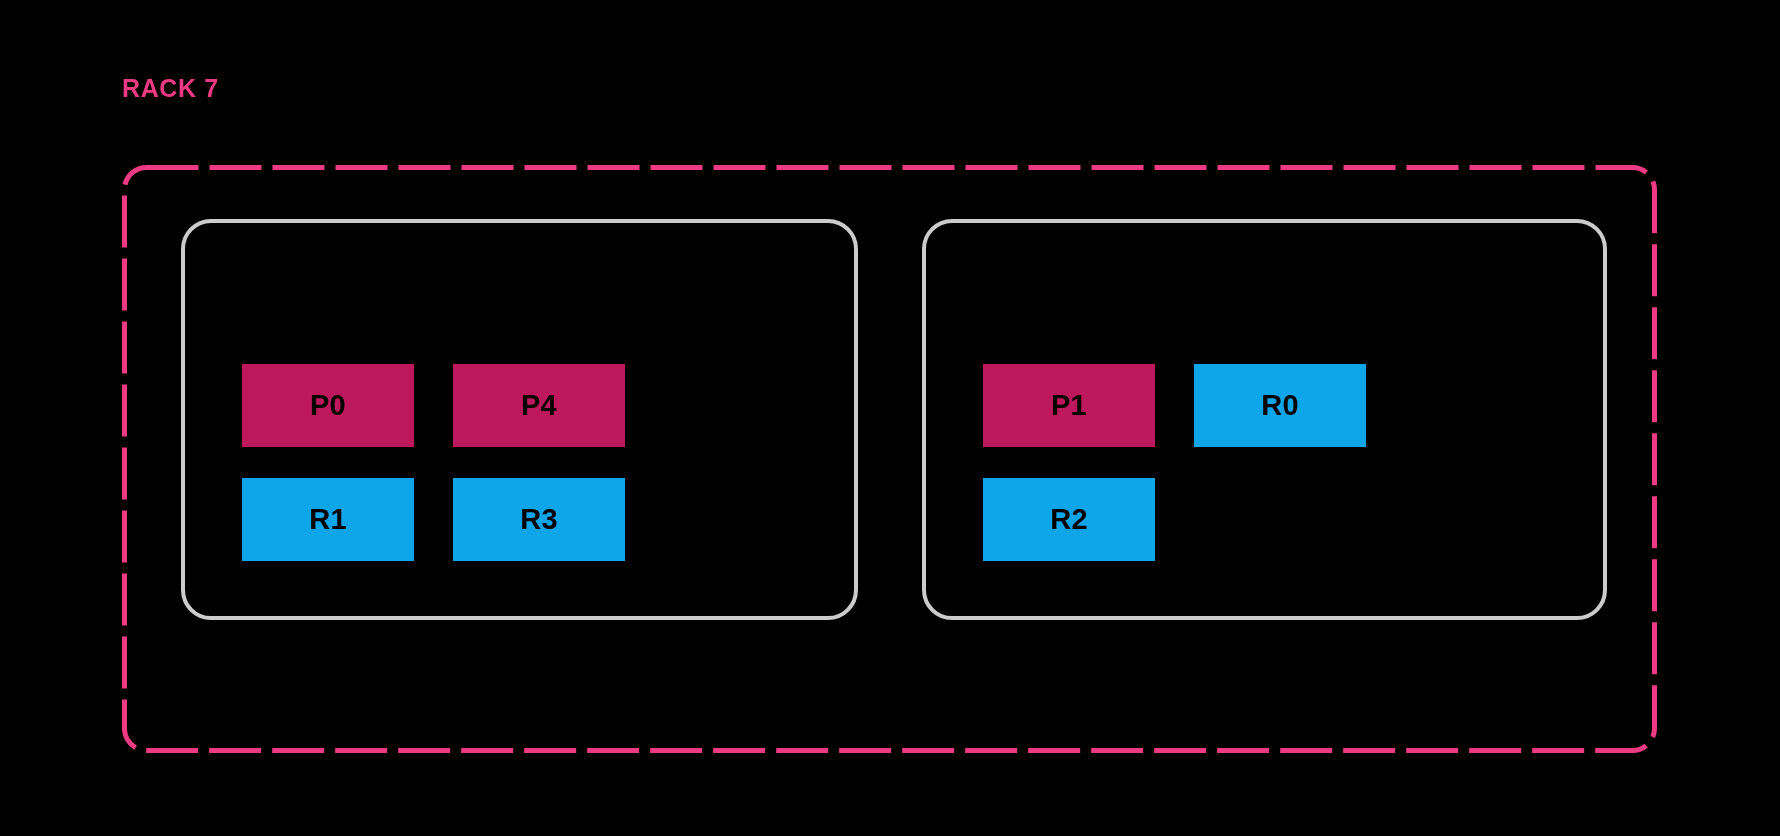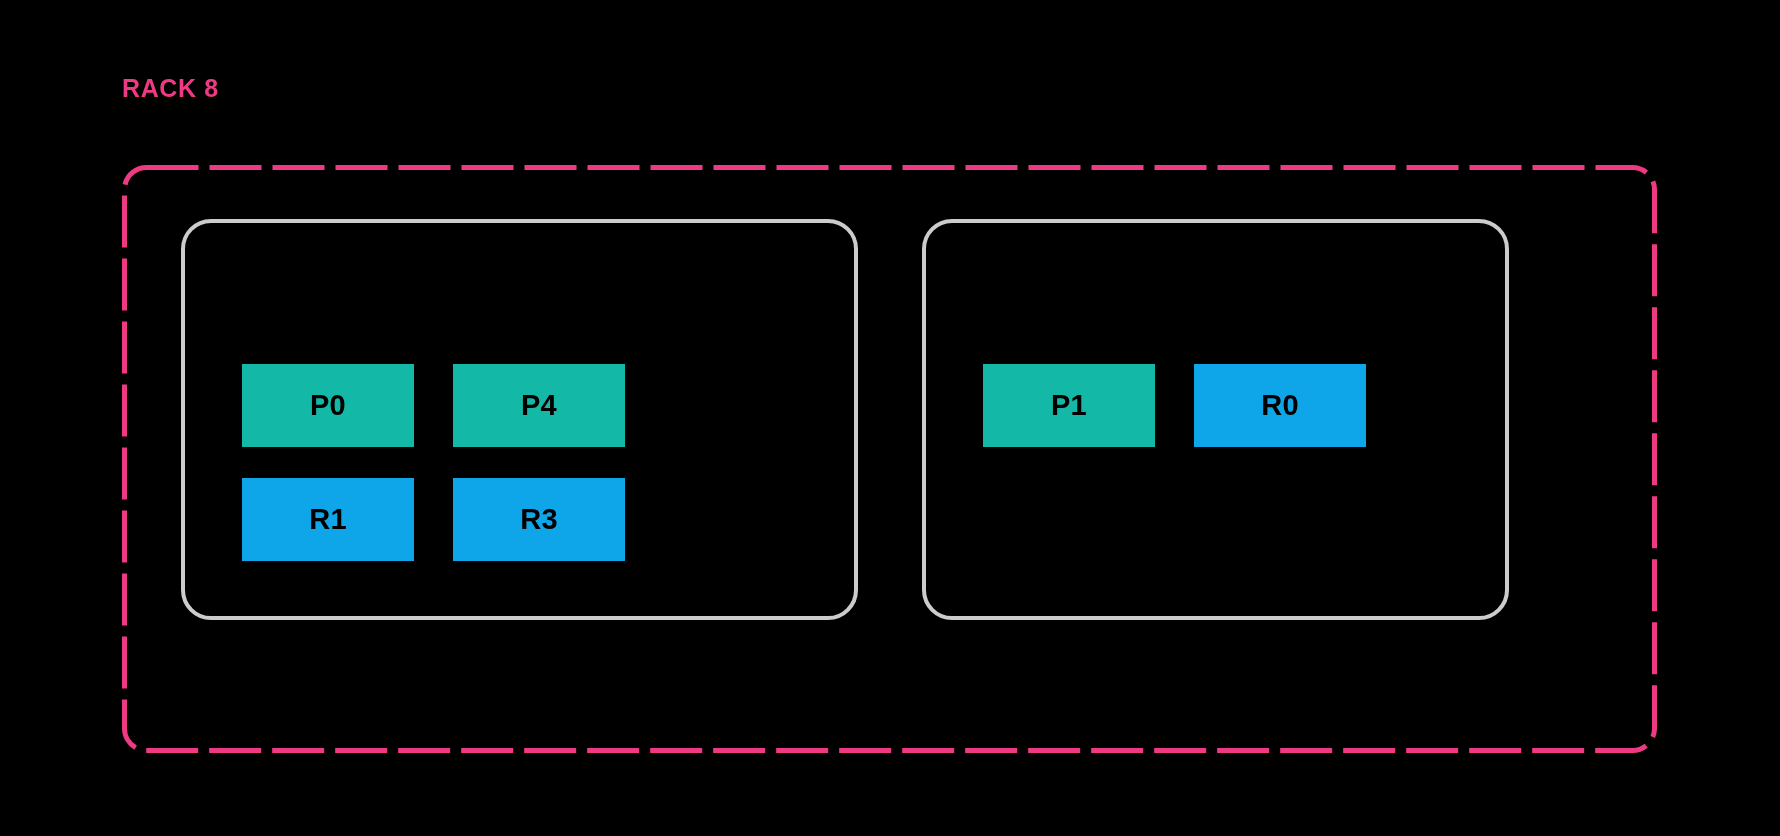--- a/index.html
+++ b/index.html
@@ -62,21 +62,21 @@
   }
   #node-box-1 {
     left: 181px;
     top: 219px;
     width: 677px;
     height: 401px;
   }
   #node-box-2 {
     left: 922px;
     top: 219px;
-    width: 587px;
+    width: 685px;
     height: 401px;
   }
 
   
   .shard-grid {
     position: absolute;
     left: 57px;
     top: 141px;
     display: flex;
     flex-direction: column;
@@ -94,32 +94,32 @@
     align-items: center;
     justify-content: center;
     font-family: "Liberation Sans", sans-serif;
     font-size: 29px;
     font-weight: bold;
     color: #000000;
     letter-spacing: 0.3px;
     box-sizing: border-box;
   }
   .shard.primary {
-    background: #14b8a6;
+    background: #be185d;
   }
   .shard.replica {
     background: #0ea5e9;
   }
 </style>
 </head>
 <body>
 
 <div id="canvas">
 
-  <div class="rack-label">RACK 8</div>
+  <div class="rack-label">RACK 7</div>
 
   <div class="rack-boundary">
     <svg viewBox="0 0 1535 588" preserveAspectRatio="none">
       <rect x="2.5" y="2.5" width="1530" height="583" rx="22" ry="22" fill="none" stroke="#ED3A82" stroke-width="5" stroke-dasharray="52 11" stroke-linecap="butt"></rect>
     </svg>
   </div>
 
   <div class="node-box" id="node-box-1">
     <div class="shard-grid">
       <div class="shard-row">
@@ -133,17 +133,18 @@
     </div>
   </div>
 
   <div class="node-box" id="node-box-2">
     <div class="shard-grid">
       <div class="shard-row">
         <div class="shard primary">P1</div>
         <div class="shard replica">R0</div>
       </div>
       <div class="shard-row">
+        <div class="shard replica">R2</div>
       </div>
     </div>
   </div>
 
 </div>
 
 </body></html>

